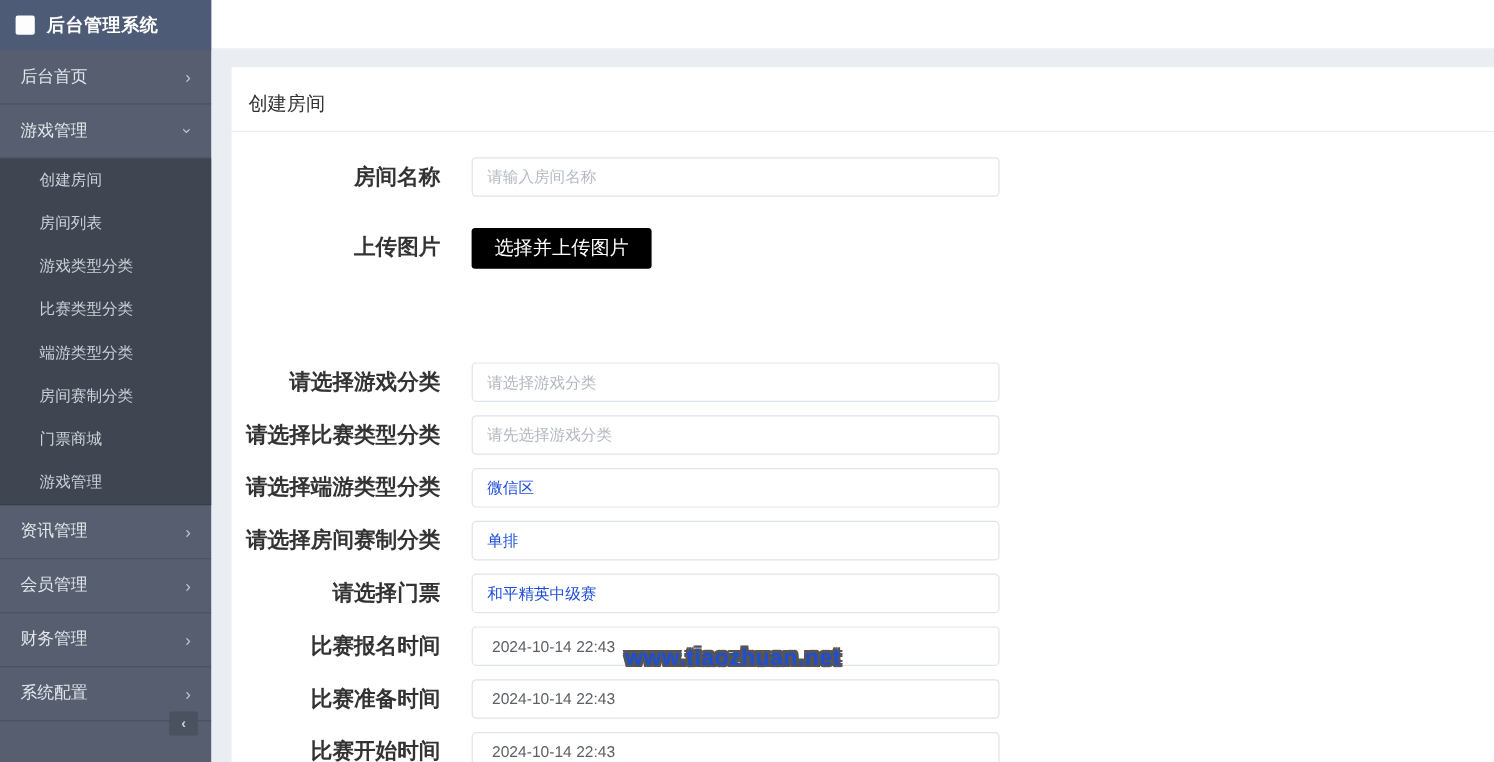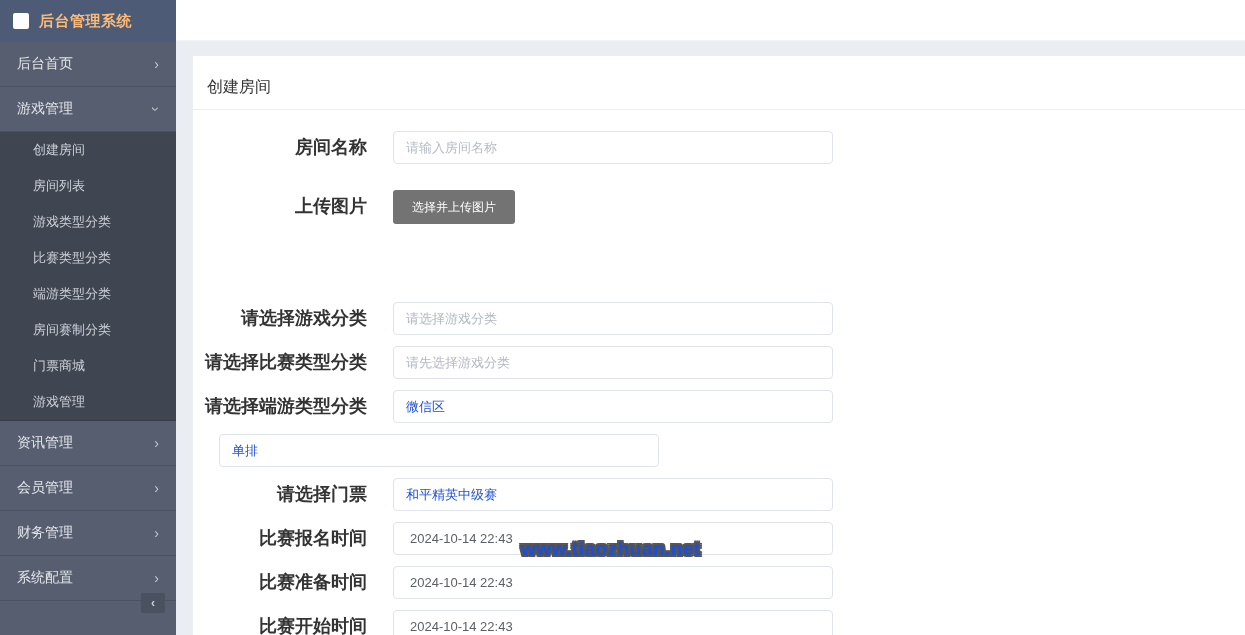--- a/index.html
+++ b/index.html
@@ -21,21 +21,21 @@
   .logo {
     height: 42px; background: #4d5b77;
     display: flex; align-items: center;
     padding-left: 13px;
   }
   .logo-square {
     width: 16px; height: 16px; background: #fdfdfd;
     border-radius: 2px; flex: 0 0 auto;
   }
   .logo-title {
-    color: #fdba74; font-size: 15px; font-weight: bold;
+    color: #ffffff; font-size: 15px; font-weight: bold;
     margin-left: 10px; letter-spacing: 0.5px;
   }
   .nav-item {
     height: 45px; padding: 0 17px;
     display: flex; align-items: center; justify-content: space-between;
     color: #e3e6ea; font-size: 14px;
     border-bottom: 1px solid rgba(0,0,0,0.13);
     cursor: pointer;
   }
   .nav-item .chev {
@@ -103,23 +103,23 @@
     outline: none;
     font-family: "Liberation Sans", "DejaVu Sans", sans-serif;
   }
   .text-input { color: #737373; }
   .text-input::placeholder { color: #b6bbc4; }
   .select-box { color: #1d4ed8; cursor: pointer; }
   .select-box.is-placeholder { color: #b2b7c0; }
   .date-box { color: #5c6066; cursor: text; padding-left: 16px; }
   .upload-btn {
     height: 34px; padding: 0 19px;
-    background: #737373; color: #ffffff;
+    background: #000000; color: #ffffff;
     border: none; border-radius: 3px;
-    font-size: 12px; cursor: pointer;
+    font-size: 16px; cursor: pointer;
     font-family: "Liberation Sans", "DejaVu Sans", sans-serif;
   }
 
   
   .watermark {
     position: absolute; left: 521px; top: 538px;
     font-size: 19px; font-weight: bold;
     color: #1d4ed8;
     text-shadow:
       -2px -2px 0 #555555, 2px -2px 0 #555555,
@@ -221,20 +221,21 @@
         </div>
 
         <div class="form-row">
           <div class="form-label">请选择端游类型分类</div>
           <div class="form-control">
             <div class="select-box">微信区</div>
           </div>
         </div>
 
         <div class="form-row">
+          <div class="form-label">请选择房间赛制分类</div>
           <div class="form-control">
             <div class="select-box">单排</div>
           </div>
         </div>
 
         <div class="form-row">
           <div class="form-label">请选择门票</div>
           <div class="form-control">
             <div class="select-box">和平精英中级赛</div>
           </div>

